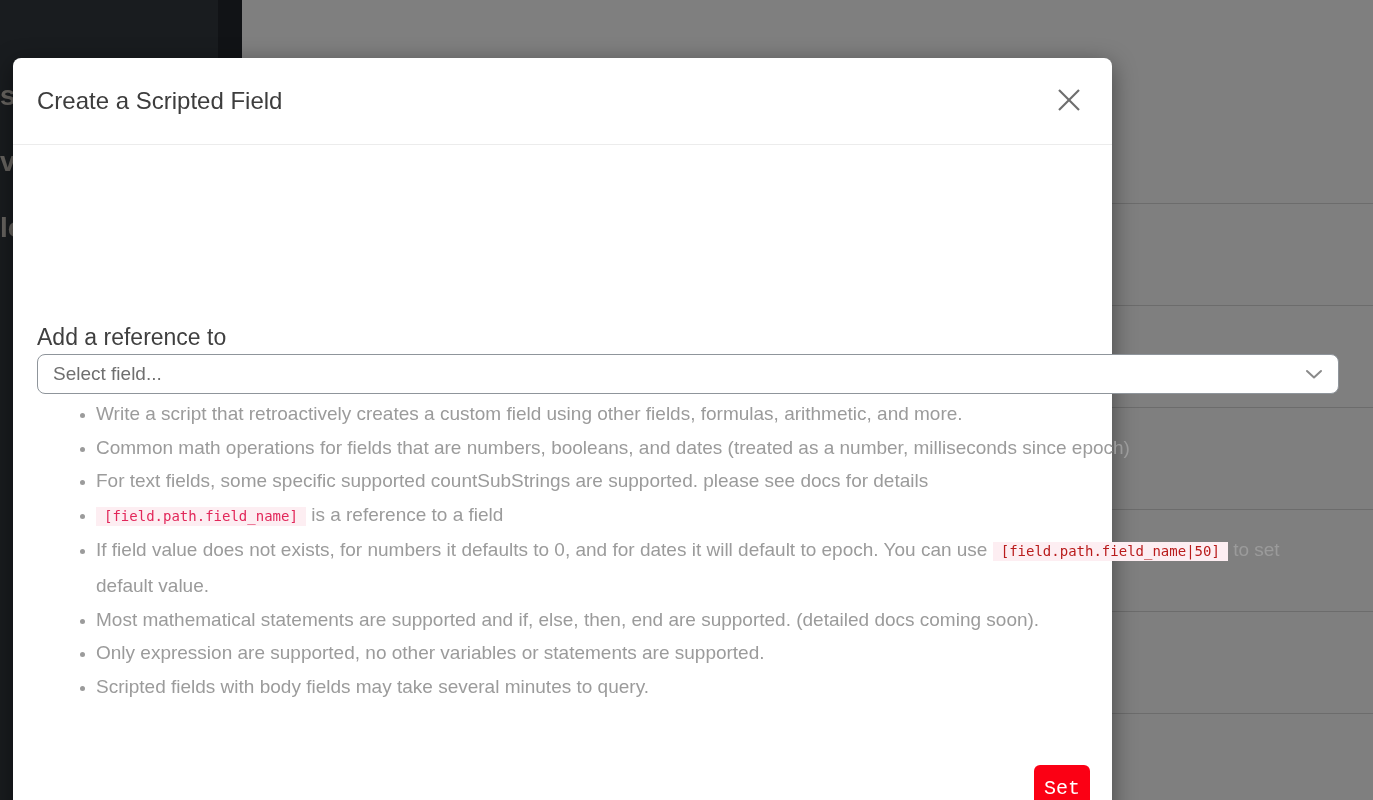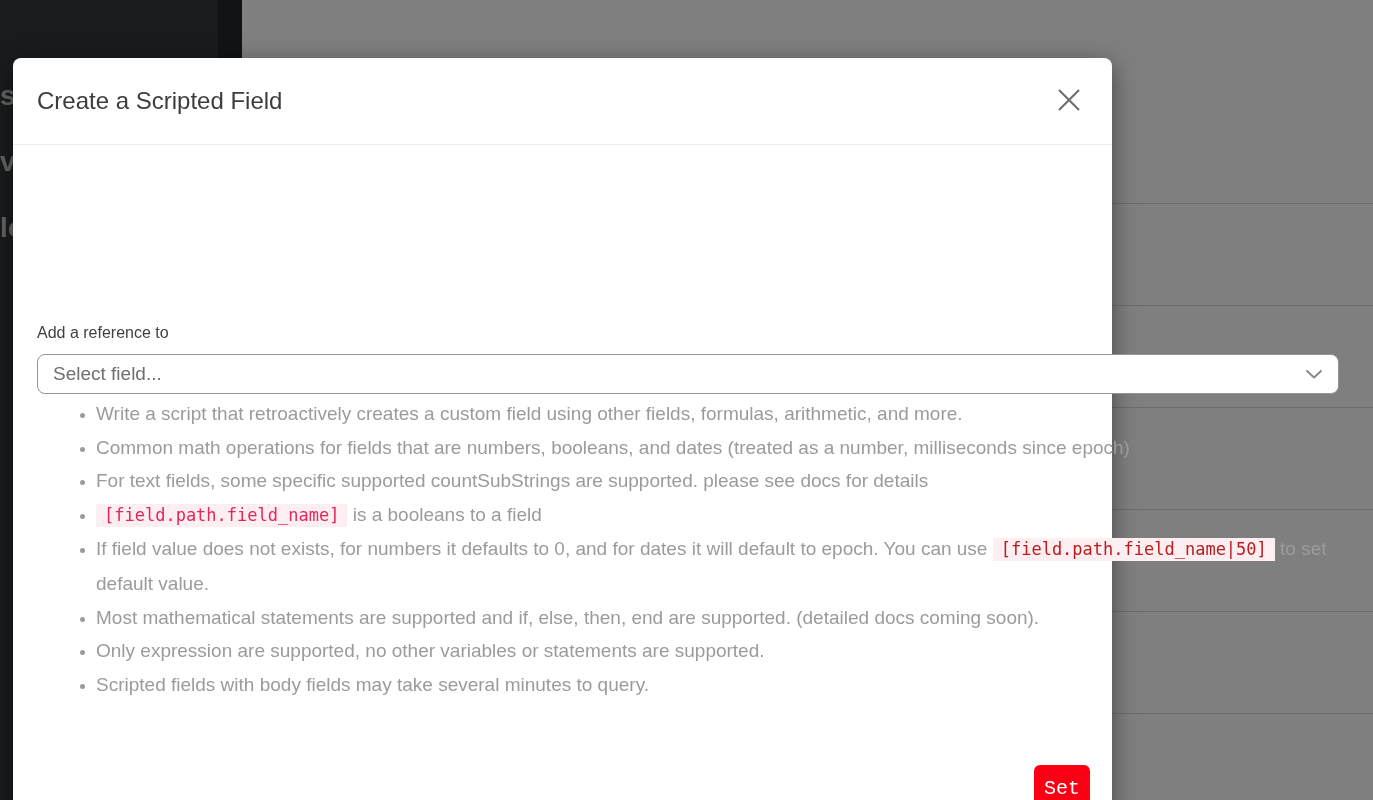--- a/index.html
+++ b/index.html
@@ -30,32 +30,32 @@
   .modal-title { font-size: 24px; color: #3d3d3d; }
   .close-btn { position: absolute; top: 27px; right: 28px; width: 30px; height: 30px;
                background: none; border: none; cursor: pointer; padding: 0; line-height: 0; }
 
   .script-textarea { position: absolute; left: 24px; top: 113px; width: 1302px; height: 134px;
                      border: 1px solid #cfcfcf; border-radius: 8px; padding: 10px 13px;
                      font-family: "Liberation Sans", sans-serif; font-size: 19px; color: #3d3d3d;
                      resize: both; outline: none; }
   .script-textarea::placeholder { color: #b4b4b4; }
 
-  .ref-label { position: absolute; left: 24px; top: 266px; font-size: 16px; color: #3f3f3f; }
+  .ref-label { position: absolute; left: 24px; top: 266px; font-size: 23px; color: #3f3f3f; }
   .field-select { position: absolute; left: 24px; top: 296px; width: 1302px; height: 40px;
                   border: 1px solid #8f959b; border-radius: 8px; background: #fff;
                   display: flex; align-items: center; padding: 0 15px; cursor: pointer; }
   .field-select-value { flex: 1; font-size: 19px; color: #6f6f6f; }
   .chevron { line-height: 0; }
 
   .help-list { position: absolute; left: 24px; top: 339px; width: 1300px;
                padding-left: 59px; list-style: disc; color: #9b9b9b;
                font-size: 19px; line-height: 33.6px; }
   .help-list li::marker { color: #9b9b9b; font-size: 15px; }
-  .code-chip { font-family: "DejaVu Sans Mono", monospace; font-size: 17px;
+  .code-chip { font-family: "DejaVu Sans Mono", monospace; font-size: 14px;
                padding: 1px 8px 2px; border-radius: 0; }
 
   .set-btn { position: absolute; right: 22px; bottom: 24px; width: 56px; height: 46px;
              border: none; border-radius: 6px; color: #ffffff; font-size: 20px;
              font-family: Liberation Mono, monospace; cursor: pointer; }
 </style>
 </head>
 <body>
 
 <div class="bg">
@@ -103,21 +103,21 @@
       <svg width="18" height="11" viewBox="0 0 18 11">
         <polyline points="2,2 9,8.5 16,2" fill="none" stroke="#8a8a8a" stroke-width="2" stroke-linecap="round" stroke-linejoin="round"></polyline>
       </svg>
     </span>
   </div>
 
   <ul class="help-list" id="help-list">
       <li><span>Write a script that retroactively creates a custom field using other fields, formulas, arithmetic, and more.</span></li>
       <li><span>Common math operations for fields that are numbers, booleans, and dates (treated as a number, milliseconds since epoch)</span></li>
       <li><span>For text fields, some specific supported countSubStrings are supported. please see docs for details</span></li>
-      <li><span class="code-chip" style="color: rgb(226, 39, 90); background: rgb(253, 238, 242);">[field.path.field_name]</span><span> is a booleans to a field</span></li>
+      <li><span class="code-chip" style="color: rgb(226, 39, 90); background: rgb(253, 238, 242);">[field.path.field_name]</span><span> is a reference to a field</span></li>
       <li><span>If field value does not exists, for numbers it defaults to 0, and for dates it will default to epoch. You can use </span><span class="code-chip" style="color: #b91c1c; background: rgb(253, 238, 242);">[field.path.field_name|50]</span><span> to set default value.</span></li>
       <li><span>Most mathematical statements are supported and if, else, then, end are supported. (detailed docs coming soon).</span></li>
       <li><span>Only expression are supported, no other variables or statements are supported.</span></li>
       <li><span>Scripted fields with body fields may take several minutes to query.</span></li>
     </ul>
 
   <button class="set-btn" style="background: rgb(251, 0, 20);">Set</button>
 </div>
 
 </body></html>

